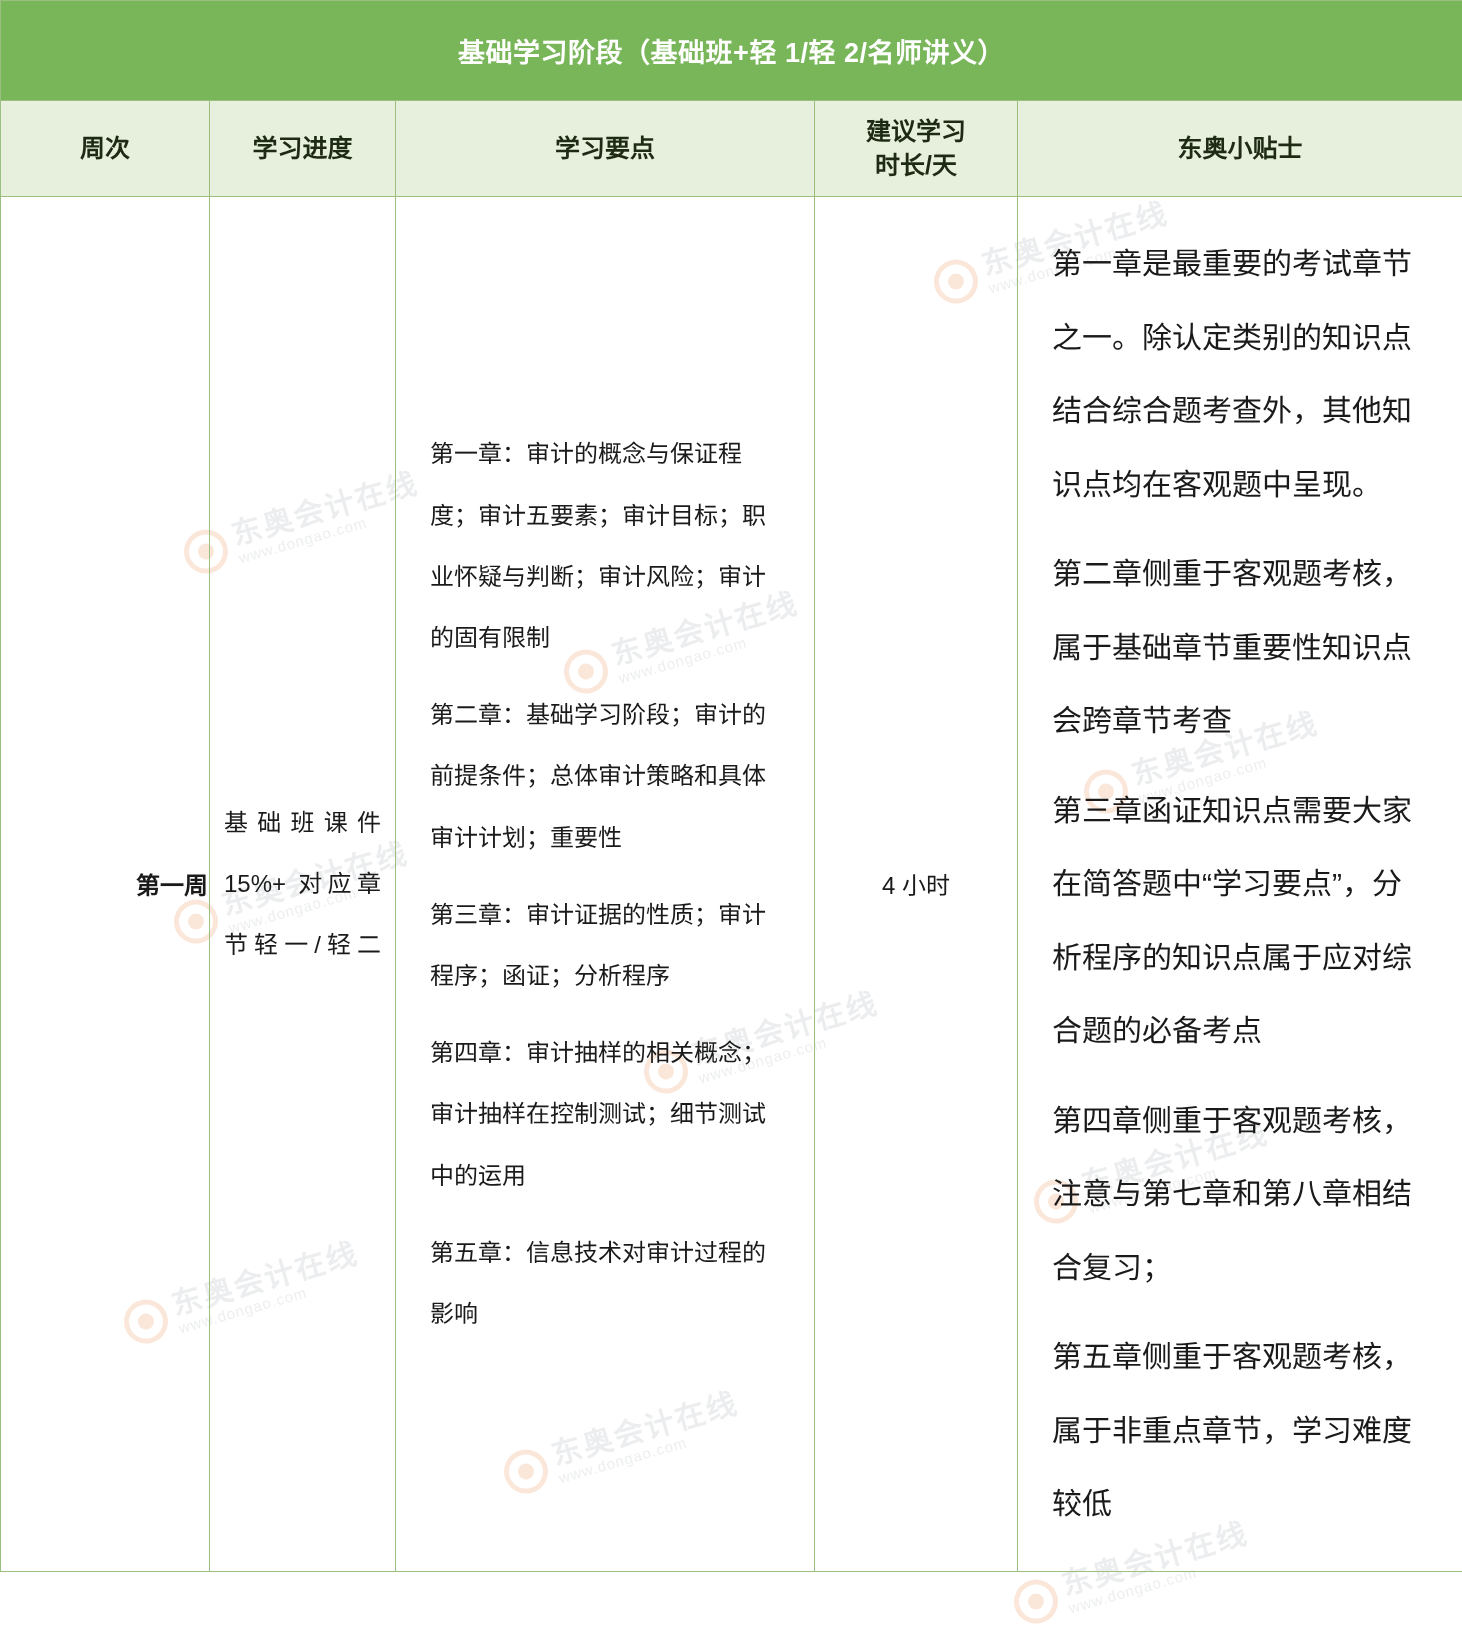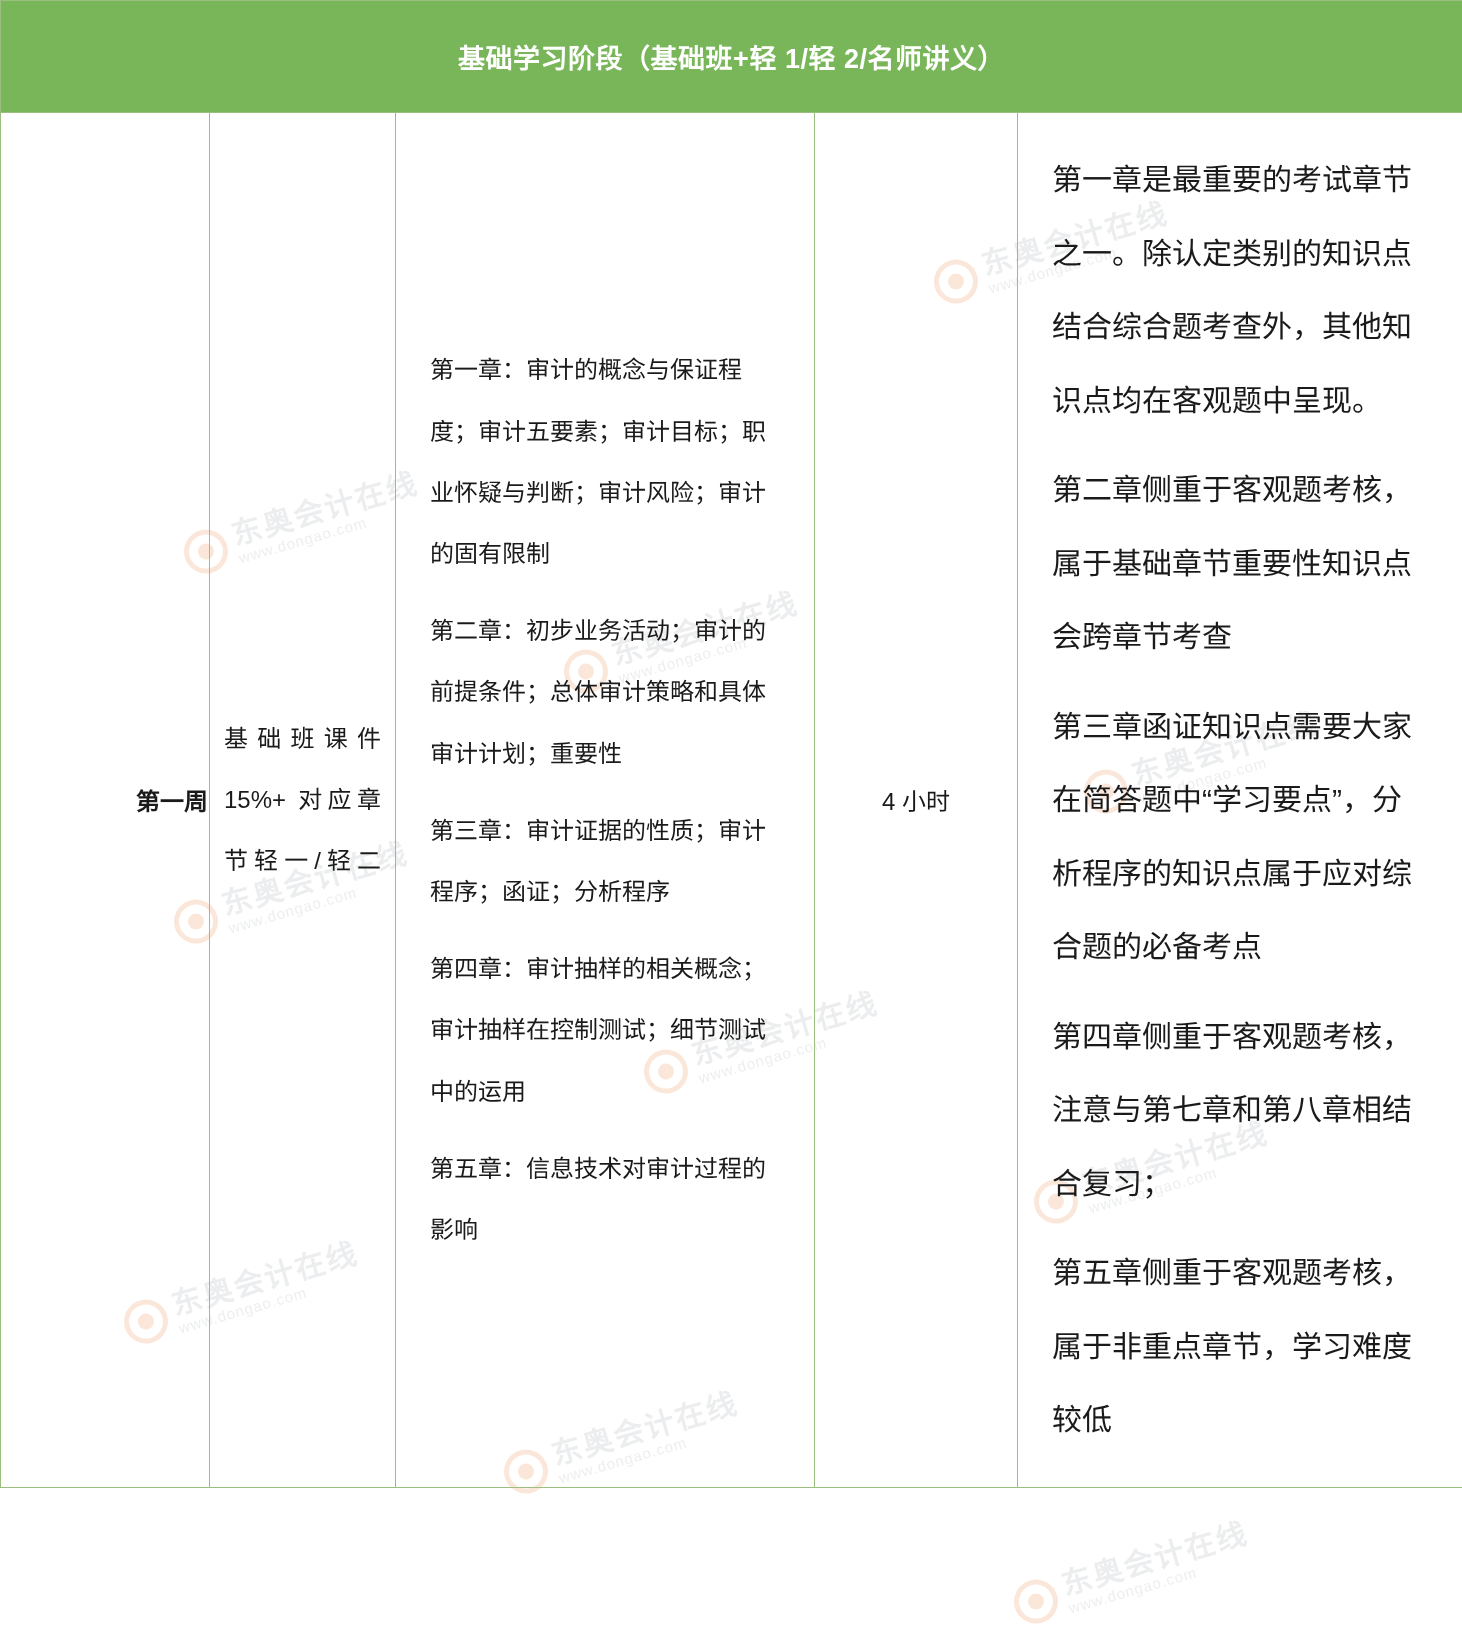--- a/index.html
+++ b/index.html
@@ -38,21 +38,21 @@
     box-sizing: border-box;
   }
 
   
   .title-cell {
     background: #79b65a;
     color: #ffffff;
     font-size: 27px;
     font-weight: bold;
     text-align: center;
-    height: 112px;
+    height: 100px;
     letter-spacing: 0.5px;
     border: 1px solid #79b65a;
   }
 
   
   .head-cell {
     background: #e6f0dc;
     color: #1f2a14;
     font-size: 25px;
     font-weight: bold;
@@ -241,25 +241,35 @@
       <col style="width:186px">
       <col style="width:419px">
       <col style="width:203px">
       <col style="width:445px">
     </colgroup>
     <tbody>
       <tr>
         <td class="title-cell" colspan="5">基础学习阶段（基础班+轻 1/轻 2/名师讲义）</td>
       </tr>
       <tr>
+        <td class="head-cell">周次</td>
+        <td class="head-cell">学习进度</td>
+        <td class="head-cell">学习要点</td>
+        <td class="head-cell">
+          <div>建议学习</div>
+          <div>时长/天</div>
+        </td>
+        <td class="head-cell">东奥小贴士</td>
+      </tr>
+      <tr>
         <td class="week-cell">第一周</td>
         <td class="progress-cell">基础班课件 15%+ 对应章节轻一/轻二</td>
         <td class="points-cell">
           <p>第一章：审计的概念与保证程度；审计五要素；审计目标；职业怀疑与判断；审计风险；审计的固有限制</p>
-          <p>第二章：初步业务活动；审计的前提条件；总体审计策略和具体审计计划；重要性</p>
+          <p>第二章：基础学习阶段；审计的前提条件；总体审计策略和具体审计计划；重要性</p>
           <p>第三章：审计证据的性质；审计程序；函证；分析程序</p>
           <p>第四章：审计抽样的相关概念；审计抽样在控制测试；细节测试中的运用</p>
           <p>第五章：信息技术对审计过程的影响</p>
         </td>
         <td class="hours-cell">4 小时</td>
         <td class="tips-cell">
           <p>第一章是最重要的考试章节之一。除认定类别的知识点结合综合题考查外，其他知识点均在客观题中呈现。</p>
           <p>第二章侧重于客观题考核，属于基础章节重要性知识点会跨章节考查</p>
           <p>第三章函证知识点需要大家在简答题中“学习要点”，分析程序的知识点属于应对综合题的必备考点</p>
           <p>第四章侧重于客观题考核，注意与第七章和第八章相结合复习；</p>

